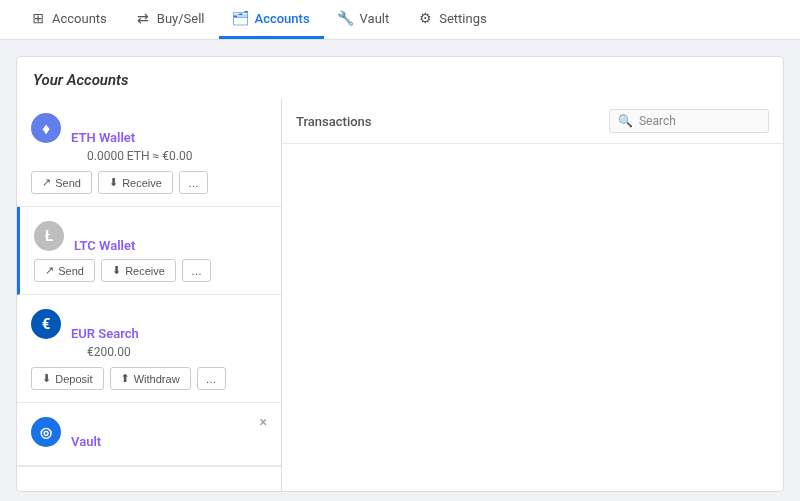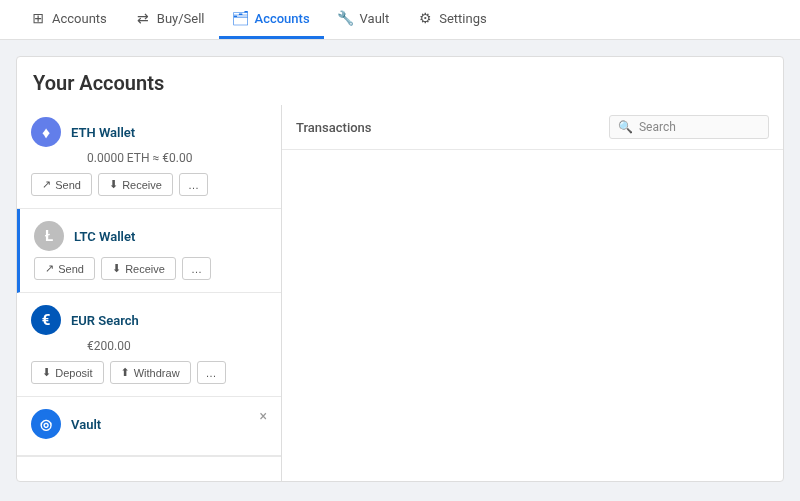--- a/index.html
+++ b/index.html
@@ -33,24 +33,25 @@
     }
 
     .panel {
       background: #fff;
       border: 1px solid #ddd;
       border-radius: 4px;
       overflow: hidden;
     }
 
     .panel-title {
-      font-size: 20px;
+      font-size: 15px;
       font-weight: 600;
       color: #333;
       padding: 14px 16px 10px;
+      font-style: italic;
     }
 
     
     .accounts-layout {
       display: flex;
     }
 
     
     .accounts-list {
       width: 265px;
@@ -78,21 +79,21 @@
       width: 30px; height: 30px; border-radius: 50%;
       display: flex; align-items: center; justify-content: center;
       font-size: 14px; font-weight: bold; color: #fff;
       flex-shrink: 0;
     }
     .avatar-eth { background: #627eea; }
     .avatar-ltc { background: #a5a5a5; }
     .avatar-eur { background: #0057b8; }
     .avatar-vault { background: #1a73e8; border: 2px solid #1a73e8; }
 
-    .account-name { font-weight: 600; font-size: 13px; color: #0c4a6e; }
+    .account-name { font-weight: 600; font-size: 13px; color: #8b5cf6; margin-top: 19px; }
     .account-balance { font-size: 12px; color: #666; margin-left: 56px; margin-bottom: 8px; }
 
     .account-actions {
       display: flex; gap: 6px; margin-top: 6px;
     }
 
     .btn-action {
       display: flex; align-items: center; gap: 4px;
       border: 1px solid #ccc;
       background: #fff;

